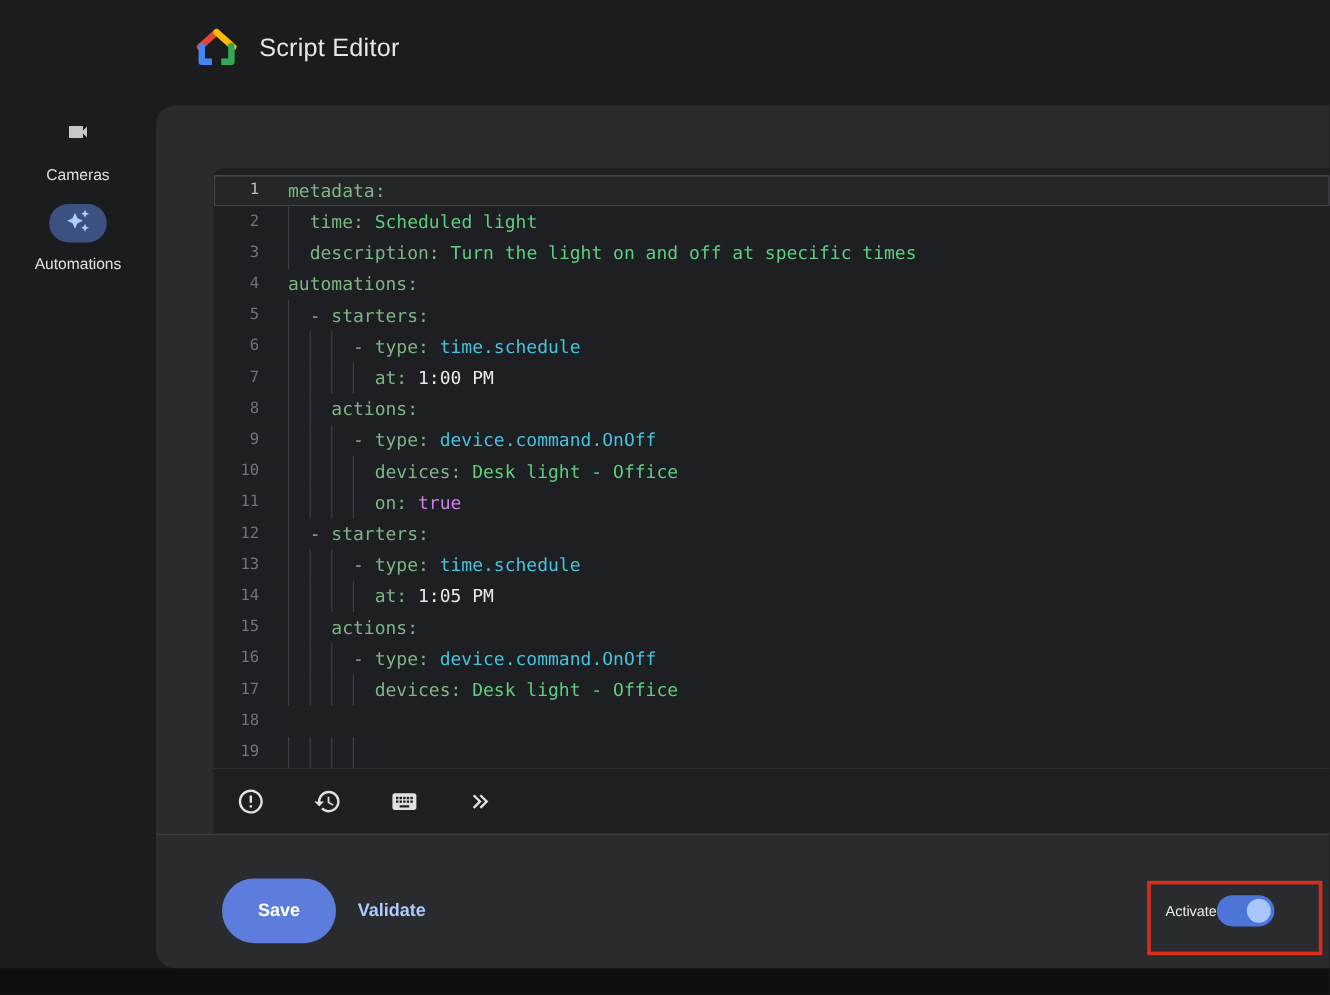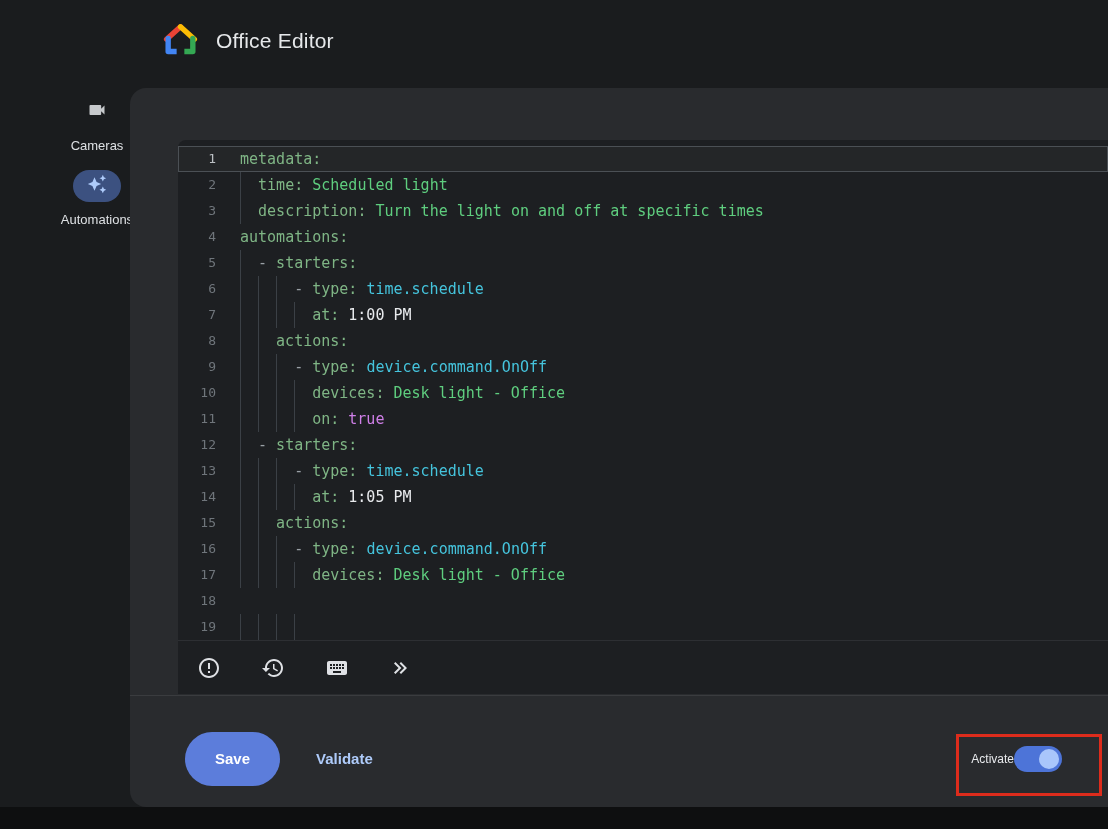--- a/index.html
+++ b/index.html
@@ -10,21 +10,21 @@
     font-family:"Liberation Sans", sans-serif;
     color:#e8eaed;
   }
 
   
   .logo { position:absolute; left:162px; top:23px; width:37px; height:36px; }
   .page-title { position:absolute; left:216px; top:29px; font-size:21px; letter-spacing:.2px; color:#e6e8ea; }
 
   
   .sidebar { position:absolute; left:0; top:88px; width:130px; bottom:22px; }
-  .nav-item { position:absolute; left:0; width:130px; text-align:center; cursor:pointer;margin-left:32px; }
+  .nav-item { position:absolute; left:0; width:130px; text-align:center; cursor:pointer; }
   .nav-item .icn { display:flex; justify-content:center; align-items:center; height:32px; }
   .nav-item .lbl { margin-top:10px; font-size:13px; color:#dde0e3; }
   .nav-cameras { top:8px; }
   .nav-cameras svg { width:20px; height:20px; color:#c6c9cc; }
   .nav-automations { top:82px; }
   .pill { width:48px; height:32px; margin:0 auto; border-radius:16px; background:#3c5180;
           display:flex; align-items:center; justify-content:center; }
   .pill svg { width:20px; height:20px; color:#aecbfa; }
 
   
@@ -50,21 +50,21 @@
 
   .editor-toolbar { display:flex; align-items:center; gap:40px; height:54px;
                     border-top:1px solid #2d2f33; padding-left:19px; }
   .tb-btn { width:24px; height:24px; padding:0; border:none; background:none; color:#dfe1e5; cursor:pointer; }
   .tb-btn svg { width:24px; height:24px; display:block; }
 
   
   .footer { position:absolute; left:0; right:0; bottom:0; height:112px;
             border-top:1px solid #3a3c3f; display:flex; align-items:center;
             justify-content:space-between; padding:14px 40px 0 55px; }
-  .left-group { display:flex; align-items:center; gap:30px; }
+  .left-group { display:flex; align-items:center; gap:12px; }
   .save-btn { height:54px; padding:0 30px; border:none; border-radius:27px;
               background:var(--save-bg); color:#ffffff; font-size:15px; font-weight:bold;
               font-family:"Liberation Sans", sans-serif; cursor:pointer; }
   .validate-btn { border:none; background:none; color:#aecbfa; font-size:15px; font-weight:bold;
                   font-family:"Liberation Sans", sans-serif; cursor:pointer; }
   .right-group { display:flex; align-items:center; padding-right:6px; }
   .activate-label { font-size:12px; color:#e8eaed; }
   .toggle { position:relative; width:48px; height:26px; border-radius:13px;
             background:#5a5d61; cursor:pointer; flex:none; }
   .toggle.on { background:var(--track); }
@@ -82,21 +82,21 @@
 
 <div class="logo">
   <svg viewBox="0 0 48 46">
     <path d="M24 5 L6 21" stroke="#ea4335" stroke-width="7" stroke-linecap="round" fill="none"></path>
     <path d="M24 5 L42 21" stroke="#fbbc04" stroke-width="7" stroke-linecap="round" fill="none"></path>
     <path d="M8 20 L8 37 L24 37" stroke="#4285f4" stroke-width="7" stroke-linecap="round" stroke-linejoin="round" fill="none"></path>
     <path d="M40 20 L40 37 L24 37" stroke="#34a853" stroke-width="7" stroke-linecap="round" stroke-linejoin="round" fill="none"></path>
     <rect x="19" y="28" width="10" height="18" fill="#1a1c1e"></rect>
   </svg>
 </div>
-<div class="page-title">Office Editor</div>
+<div class="page-title">Script Editor</div>
 
 <div class="sidebar">
   <div class="nav-item nav-cameras">
     <div class="icn">
       <span>
         <svg viewBox="0 0 24 24" width="20" height="20" fill="#c6c9cc">
           <path d="M17 10.5V7c0-.55-.45-1-1-1H4c-.55 0-1 .45-1 1v10c0 .55.45 1 1 1h12c.55 0 1-.45 1-1v-3.5l4 4v-11l-4 4z"></path>
         </svg>
       </span>
     </div>

